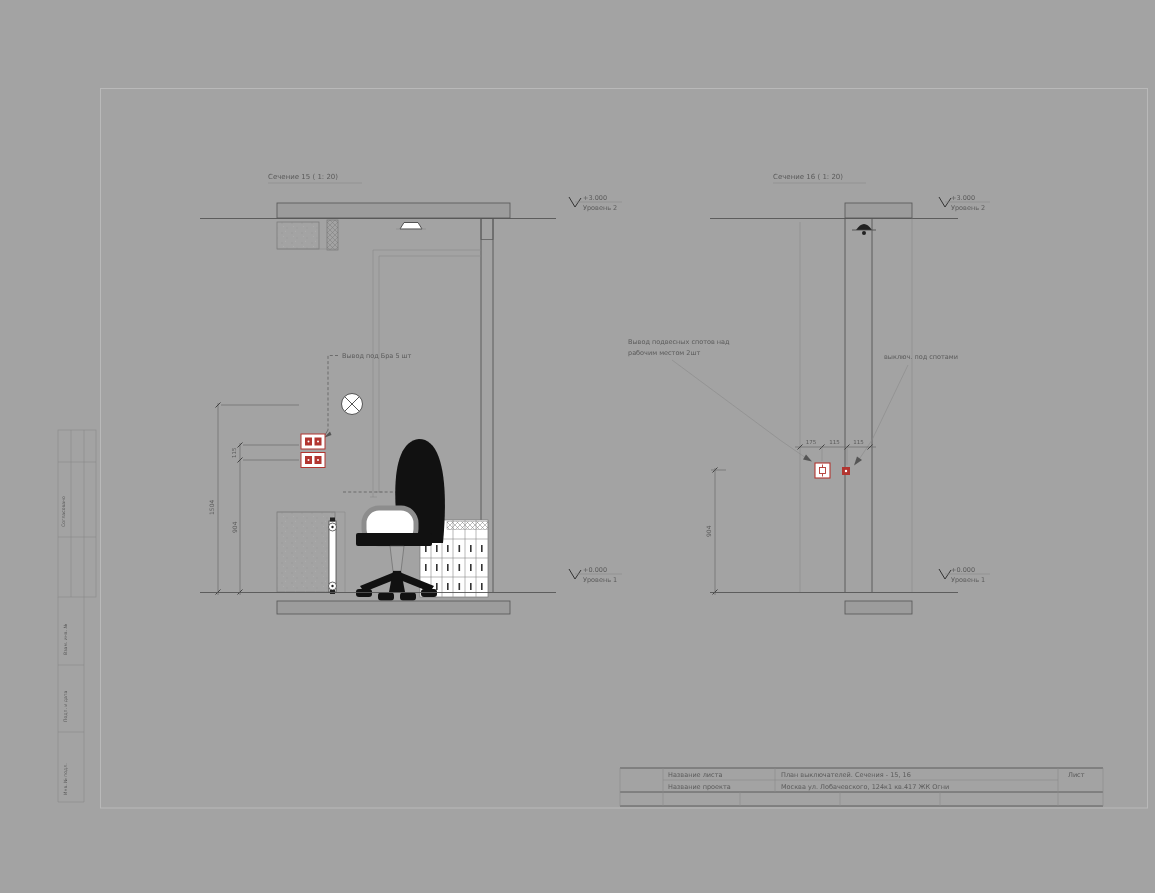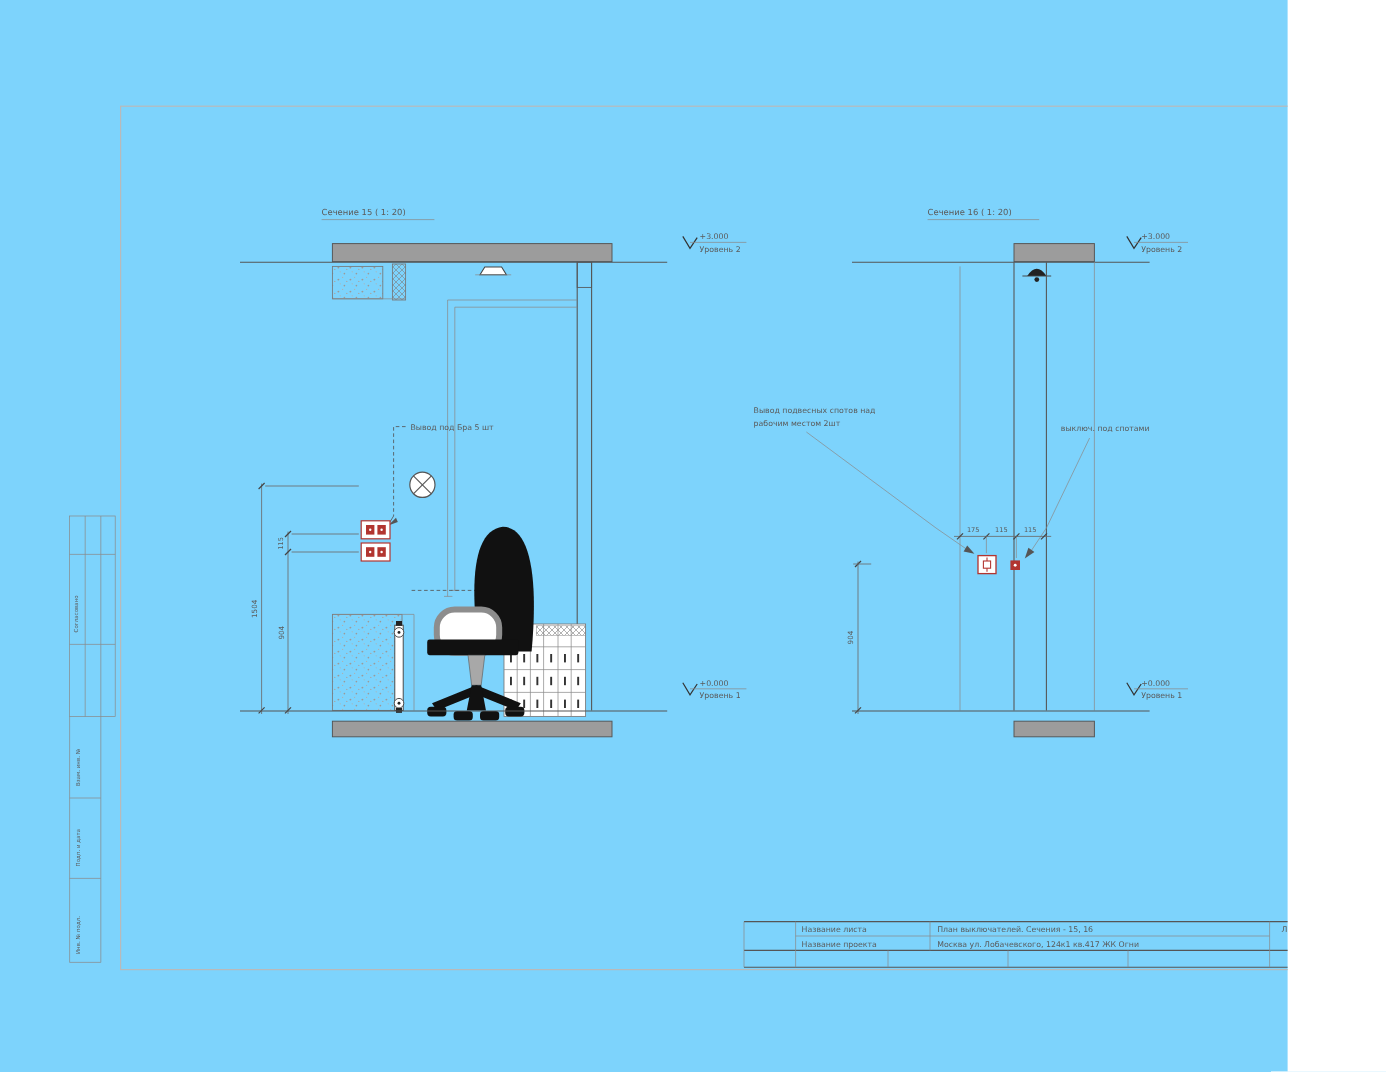--- a/index.html
+++ b/index.html
@@ -1,16 +1,16 @@
 <!DOCTYPE html>
 <html><head>
 <meta charset="utf-8">
 <style>
   html,body{margin:0;padding:0;background:#ffffff;}
-  #canvas{position:relative;width:1073px;height:893px;background:#7dd3fc;overflow:hidden;
+  #canvas{position:relative;width:1155px;height:893px;background:#a3a3a3;overflow:hidden;
           font-family:"DejaVu Sans", sans-serif;}
   svg{position:absolute;left:0;top:0;}
   text{font-family:"DejaVu Sans", sans-serif;fill:#5a5a5a;}
   .t7{font-size:7px;}
   .t65{font-size:6.5px;}
   .t6{font-size:6px;}
   .t55{font-size:5.5px;}
   .t45{font-size:4.6px;}
   .thin{stroke:#8a8a8a;stroke-width:.6;fill:none;}
   .med{stroke:#555;stroke-width:.9;fill:none;}

